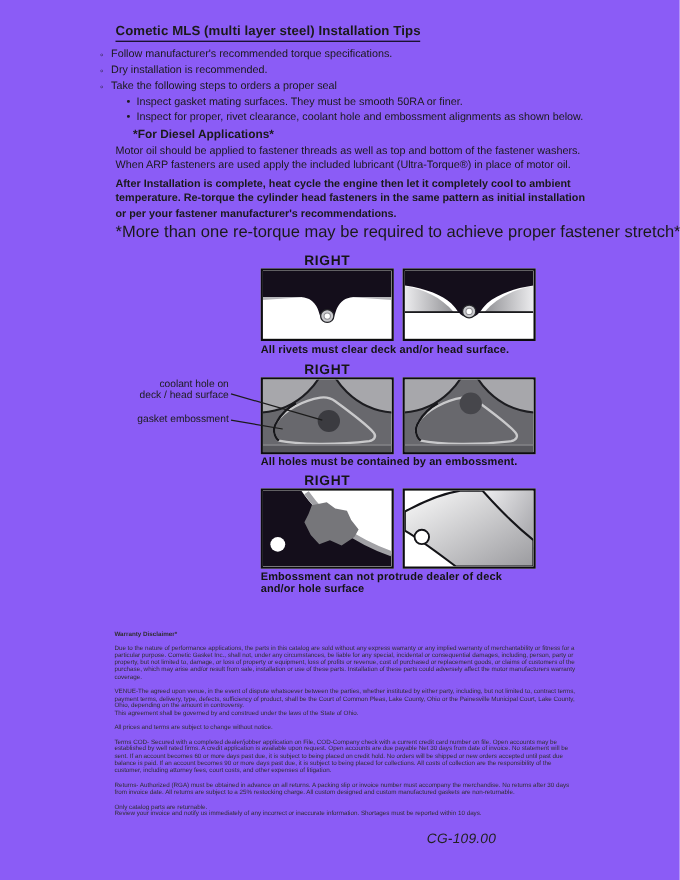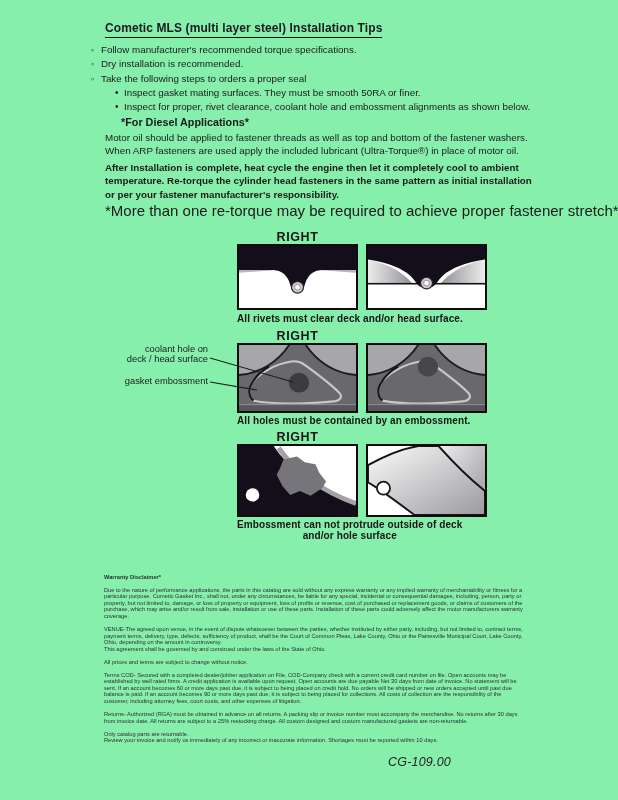--- a/index.html
+++ b/index.html
@@ -1,16 +1,16 @@
 <!DOCTYPE html>
 <html><head>
 <meta charset="utf-8">
 <style>
   html,body{margin:0;padding:0;background:#ffffff;}
-  #page{position:relative;width:618px;height:800px;background:#86efac;overflow:hidden;
+  #page{position:relative;width:618px;height:800px;background:#8b5cf6;overflow:hidden;
         font-family:"Liberation Sans",sans-serif;color:#1a1a1a;}
   .line{white-space:nowrap;}
 
   
   .title{position:absolute;left:105px;top:21px;font-size:12px;font-weight:bold;
          border-bottom:1.6px solid #000;padding-bottom:2px;letter-spacing:.1px;}
 
   
   .tips{position:absolute;left:91px;top:43px;font-size:9.8px;line-height:14.3px;}
   .tip{position:relative;padding-left:10px;}
@@ -26,21 +26,21 @@
 
   
   .lblrow{position:absolute;left:237px;width:250px;display:flex;flex-direction:column;}
   .lblrow span{display:inline-block;width:121px;text-align:center;
                font-size:12.5px;font-weight:bold;letter-spacing:.6px;color:#151515;}
   .lblrow span+span{margin-left:8px;}
   .panel{position:absolute;width:121px;border:2.5px solid #0c0c0e;box-sizing:border-box;
          background:#fff;overflow:hidden;}
   .panel svg{display:block;width:100%;height:100%;}
   .cap{position:absolute;left:237px;font-size:10px;font-weight:bold;color:#141414;
-       line-height:11px;letter-spacing:.1px;text-align:center;}
+       line-height:11px;letter-spacing:.1px;}
 
   
   .ann{position:absolute;left:96px;top:344px;width:112px;text-align:right;
        font-size:9.3px;line-height:10px;color:#1c1c1c;}
   .ann .ann2{margin-top:12px;}
   .pointers{position:absolute;left:208px;top:349px;z-index:3;}
 
   
   .legal{position:absolute;left:104px;top:574px;width:420px;font-size:5.7px;
          line-height:6.6px;color:#2e2e2e;}
@@ -68,21 +68,21 @@
   <div class="diesel-h">*For Diesel Applications*</div>
 
   <div class="para1">
     <div class="line">Motor oil should be applied to fastener threads as well as top and bottom of the fastener washers.</div>
     <div class="line">When ARP fasteners are used apply the included lubricant (Ultra-Torque®) in place of motor oil.</div>
   </div>
 
   <div class="para2">
     <div class="line">After Installation is complete, heat cycle the engine then let it completely cool to ambient</div>
     <div class="line">temperature. Re-torque the cylinder head fasteners in the same pattern as initial installation</div>
-    <div class="line">or per your fastener manufacturer's responsibility.</div>
+    <div class="line">or per your fastener manufacturer's recommendations.</div>
   </div>
 
   <div class="note line">*More than one re-torque may be required to achieve proper fastener stretch*</div>
 
   <div class="lblrow" style="top:230px">
     <span>RIGHT</span>
     <span>WRONG</span>
   </div>
   <div class="panel" style="left:237px;top:244px;height:66px">
     <svg viewBox="0 0 121 66" preserveAspectRatio="none">
@@ -180,21 +180,21 @@
             <stop offset="1" stop-color="#aeaeb2"></stop>
         </linearGradient>
       </defs>
       <path d="M70,0 H121 V52 C100,34 82,16 70,0 Z" fill="url(#g3b)"></path>
       <path d="M58,1 C76,19 98,39 120,57" fill="none" stroke="#56565a" stroke-width="6"></path>
       <path d="M0,20 C16,11 34,3 52,0 L73,0 C88,17 105,34 121,47 L121,72 H48 C32,60 14,46 0,38 Z" fill="url(#g3a)" stroke="#141418" stroke-width="2"></path>
       <circle cx="16" cy="44" r="6.8" fill="#ffffff" stroke="#141418" stroke-width="1.8"></circle>
     </svg>
   </div>
   <div class="cap" style="top:519px">
-    <div class="line">Embossment can not protrude outside of deck</div>
+    <div class="line">Embossment can not protrude dealer of deck</div>
     <div class="line">and/or hole surface</div>
   </div>
 
   <div class="legal">
     <div class="lh">Warranty Disclaimer*</div>
     <p>Due to the nature of performance applications, the parts in this catalog are sold without any express warranty or any implied warranty of merchantability or fitness for a particular purpose.  Cometic Gasket Inc., shall not, under any circumstances, be liable for any special, incidental or consequential damages, including, person, party or property, but not limited to, damage, or loss of property or equipment, loss of profits or revenue, cost of purchased or replacement goods, or claims of customers of the purchase, which may arise and/or result from sale, installation or use of these parts.  Installation of these parts could adversely affect the motor manufacturers warranty coverage.</p>
     <p class="tight">VENUE-The agreed upon venue, in the event of dispute whatsoever between the parties, whether instituted by either party, including, but not limited to, contract terms, payment terms, delivery, type, defects, sufficiency of product, shall be the Court of Common Pleas, Lake County, Ohio or the Painesville Municipal Court, Lake County, Ohio, depending on the amount in controversy.</p>
     <p>This agreement shall be governed by and construed under the laws of the State of Ohio.</p>
     <p>All prices and terms are subject to change without notice.</p>
     <p>Terms COD- Secured with a completed dealer/jobber application on File, COD-Company check with a current credit card number on file.  Open accounts may be established by well rated firms.  A credit application is available upon request.  Open accounts are due payable Net 30 days from date of invoice.  No statement will be sent.  If an account becomes 60 or more days past due, it is subject to being placed on credit hold.  No orders will be shipped or new orders accepted until past due balance is paid.  If an account becomes 90 or more days past due, it is subject to being placed for collections.  All costs of collection are the responsibility of the customer, including attorney fees, court costs, and other expenses of litigation.</p>

